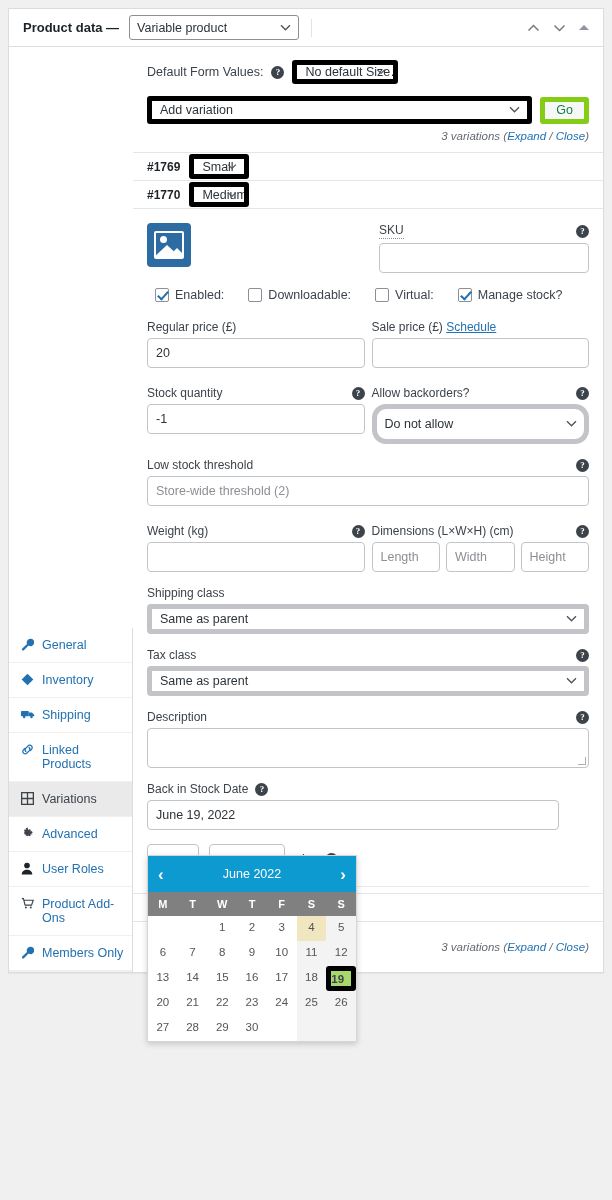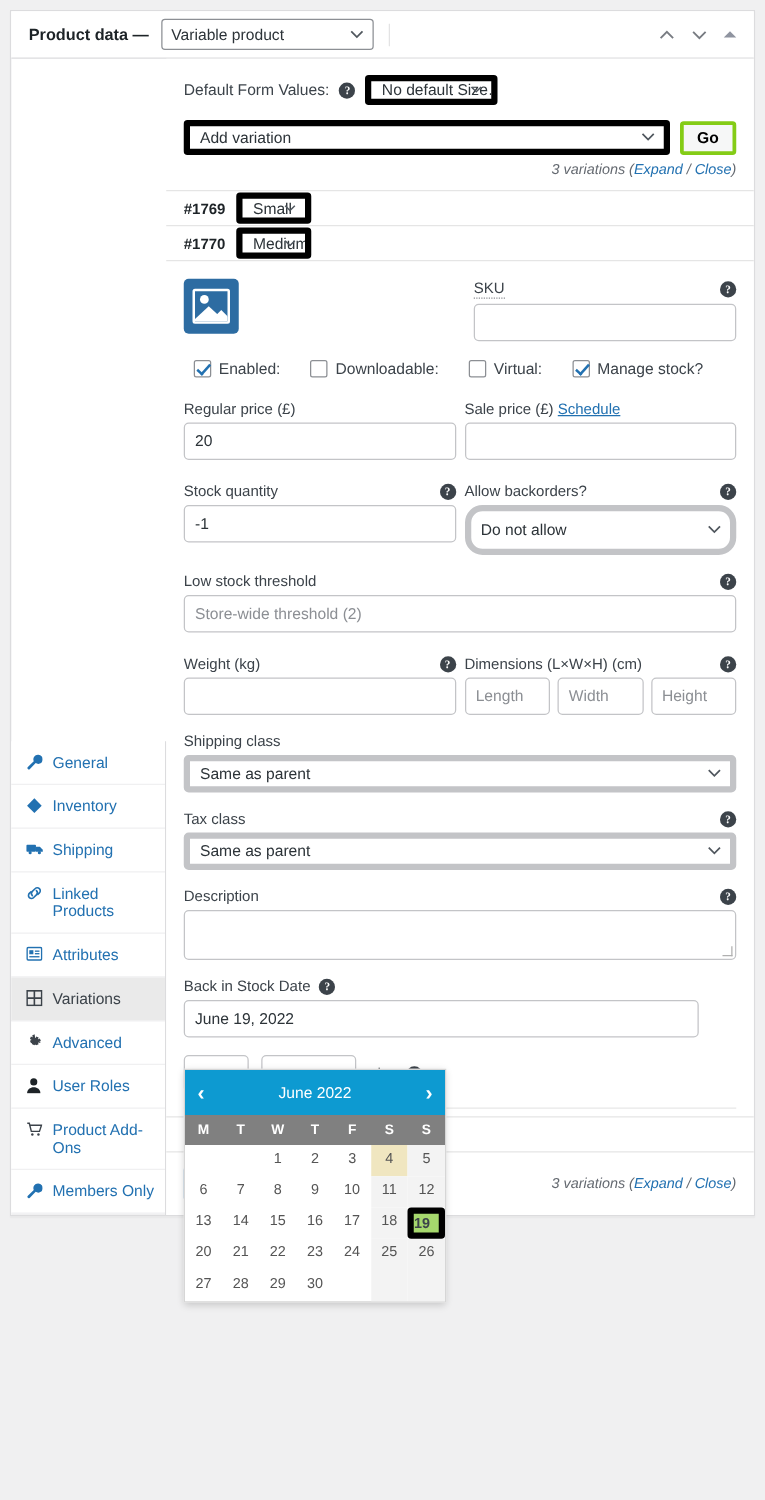--- a/index.html
+++ b/index.html
@@ -92,24 +92,24 @@
     padding: 0 24px 0 8px;
     font-size: 12.5px; color: #2c3338;
     white-space: nowrap; overflow: hidden;
     cursor: pointer;
   }
   .sel .chev { position: absolute; right: 7px; top: 50%; transform: translateY(-55%); }
   .sel.small { height: 24px; }
   .addvar-row { display: flex; align-items: center; gap: 8px; padding: 4px 14px 0 14px; }
   .addvar-sel { flex: 1 1 auto; height: 28px; }
   .go-btn {
-    border: 3px solid #84cc16; border-radius: 3px;
-    background: #f6f7f7; color: #000000;
+    border: 5px solid #84cc16; border-radius: 3px;
+    background: #f6f7f7; color: #15803d;
     font-size: 12.5px; height: 27px; padding: 0 11px;
-    display: flex; align-items: center; cursor: pointer; font-weight: bold;
+    display: flex; align-items: center; cursor: pointer;
   }
   .varcount {
     text-align: right; padding: 6px 14px 10px 14px;
     font-size: 11.5px; font-style: italic; color: #646970;
   }
   .varcount a { color: #2271b1; text-decoration: none; }
   
   .var-row {
     display: flex; align-items: center; gap: 9px;
     padding: 1px 14px;
@@ -305,32 +305,20 @@
       <div class="side-item">
         <span class="side-icon">
           <svg width="13" height="13" viewBox="0 0 16 16">
               <path d="M6 10.5a3 3 0 010-4.2l2.4-2.4a3 3 0 114.2 4.2l-1.2 1.2" stroke="#2271b1" stroke-width="1.6" fill="none" stroke-linecap="round"></path>
               <path d="M10 5.5a3 3 0 010 4.2l-2.4 2.4a3 3 0 11-4.2-4.2l1.2-1.2" stroke="#2271b1" stroke-width="1.6" fill="none" stroke-linecap="round"></path>
             </svg>
         </span>
         <span class="side-label">Linked Products</span>
       </div>
 
-      <div class="side-item">
-        <span class="side-icon">
-          <svg width="13" height="12" viewBox="0 0 16 14">
-              <rect x=".8" y=".8" width="14.4" height="12.4" rx="1.2" stroke="#2271b1" stroke-width="1.5" fill="none"></rect>
-              <rect x="3" y="3.5" width="4" height="4" fill="#2271b1"></rect>
-              <rect x="8.5" y="3.8" width="4.5" height="1.3" fill="#2271b1"></rect>
-              <rect x="8.5" y="6.3" width="4.5" height="1.3" fill="#2271b1"></rect>
-              <rect x="3" y="9.3" width="10" height="1.3" fill="#2271b1"></rect>
-            </svg>
-        </span>
-        <span class="side-label">Attributes</span>
-      </div>
 
       <div class="side-item active">
         <span class="side-icon">
           <svg width="13" height="13" viewBox="0 0 14 14">
               <rect x=".7" y=".7" width="12.6" height="12.6" stroke="#3c434a" stroke-width="1.4" fill="none"></rect>
               <path d="M.7 7h12.6M7 .7v12.6" stroke="#3c434a" stroke-width="1.4"></path>
             </svg>
         </span>
         <span class="side-label">Variations</span>
       </div>

